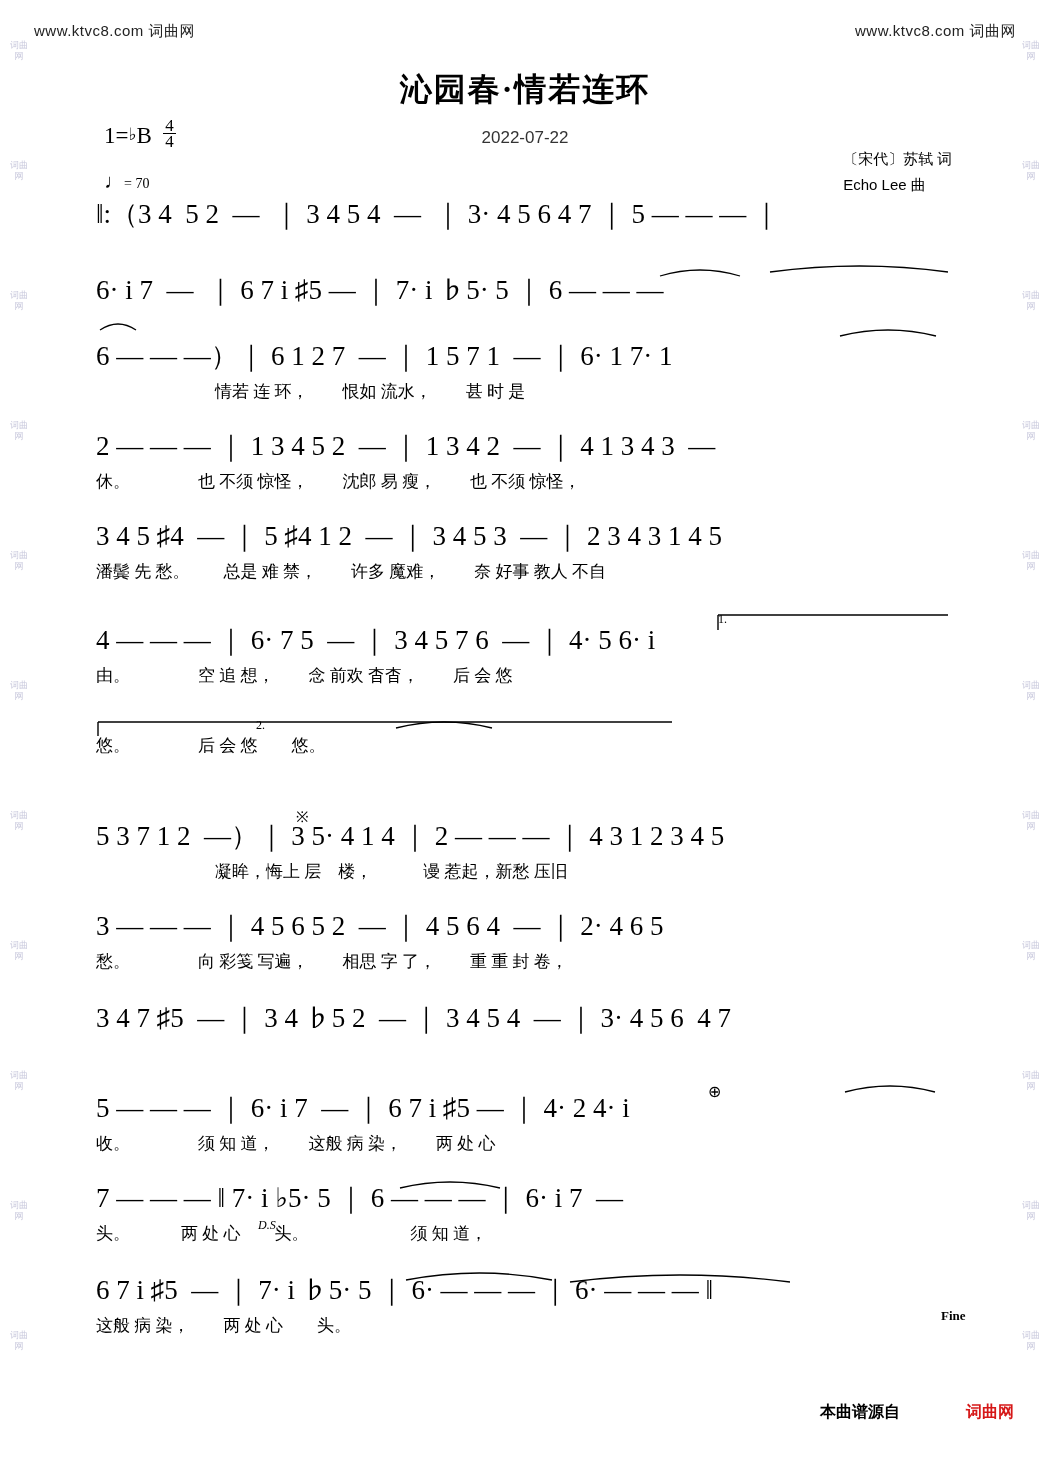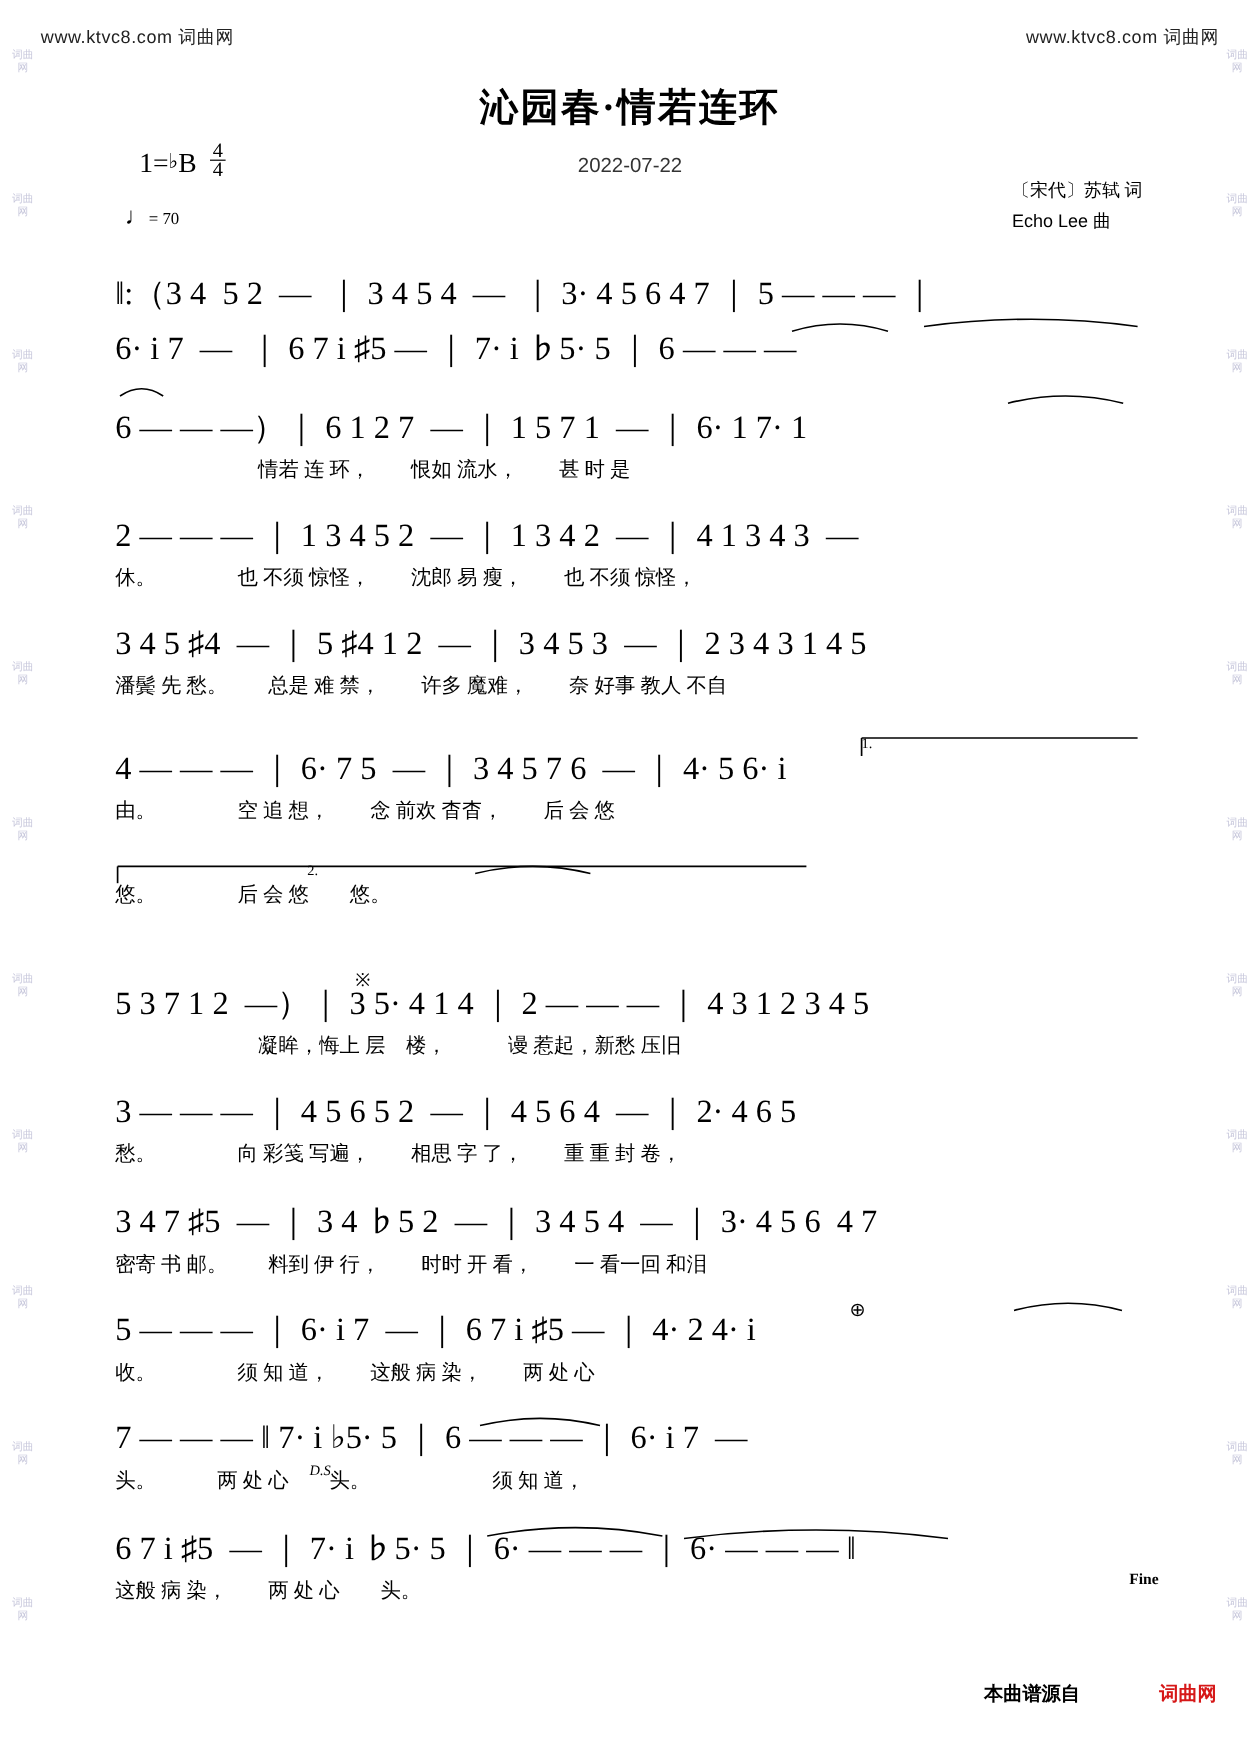--- a/index.html
+++ b/index.html
@@ -25,21 +25,21 @@
 
   .title{
     position:absolute;top:68px;left:0;width:1050px;text-align:center;
     font-size:32px;font-weight:bold;letter-spacing:2px;color:#000;
   }
   .subdate{
     position:absolute;top:128px;left:0;width:1050px;text-align:center;
     font-size:17px;color:#333;font-family:"Liberation Sans",sans-serif;
   }
   .keysig{
-    position:absolute;left:104px;top:118px;font-size:22px;color:#000;margin-left:12px;
+    position:absolute;left:104px;top:118px;font-size:22px;color:#000;
   }
   .keysig .num{font-size:23px;}
   .keysig .flat{font-size:17px;vertical-align:3px;}
   .keysig .bnote{font-size:23px;}
   .meter{
     display:inline-block;vertical-align:-4px;margin-left:6px;
     font-size:17px;line-height:15px;text-align:center;
   }
   .meter .top{display:block;border-bottom:1.6px solid #000;padding:0 2px;}
   .meter .bot{display:block;padding:0 2px;}
@@ -116,21 +116,21 @@
   <span class="qn">♩</span><span>= 70</span>
 </div>
 
 <div class="credits">
   <div>〔宋代〕苏轼 词</div>
   <div class="l2">Echo Lee 曲</div>
 </div>
 
 <div class="staff">
 
-  <div class="line" style="top:226px;">
+  <div class="line" style="top:196px;">
     <div class="notes">‖:（3 4  5 2  —  ｜ 3 4 5 4  —  ｜ 3· 4 5 6 4 7 ｜ 5 — — — ｜</div>
     <div class="lyrics"></div>
   </div>
 
   <div class="line" style="top:272px;">
     <div class="notes">6· i 7  —  ｜ 6 7 i ♯5 — ｜ 7· i ♭5· 5 ｜ 6 — — —</div>
     <div class="lyrics"></div>
   </div>
 
   <div class="line" style="top:338px;">
@@ -162,21 +162,20 @@
     <div class="lyrics">　　　　　　　凝眸，悔上 层　楼，　　　谩 惹起，新愁 压旧</div>
   </div>
 
   <div class="line" style="top:908px;">
     <div class="notes">3 — — — ｜ 4 5 6 5 2  — ｜ 4 5 6 4  — ｜ 2· 4 6 5</div>
     <div class="lyrics">愁。　　　　向 彩笺 写遍，　　相思 字 了，　　重 重 封 卷，</div>
   </div>
 
   <div class="line" style="top:1000px;">
     <div class="notes">3 4 7 ♯5  — ｜ 3 4 ♭5 2  — ｜ 3 4 5 4  — ｜ 3· 4 5 6  4 7</div>
-    <div class="lyrics">密寄 书 邮。　　料到 伊 行，　　时时 开 看，　　一 看一回 和泪</div>
   </div>
 
   <div class="line" style="top:1090px;">
     <div class="notes">5 — — — ｜ 6· i 7  — ｜ 6 7 i ♯5 — ｜ 4· 2 4· i</div>
     <div class="lyrics">收。　　　　须 知 道，　　这般 病 染，　　两 处 心</div>
   </div>
 
   <div class="line" style="top:1180px;">
     <div class="notes">7 — — — ‖ 7· i ♭5· 5 ｜ 6 — — — ｜ 6· i 7  —</div>
     <div class="lyrics">头。　　　两 处 心　　头。　　　　　　须 知 道，</div>

